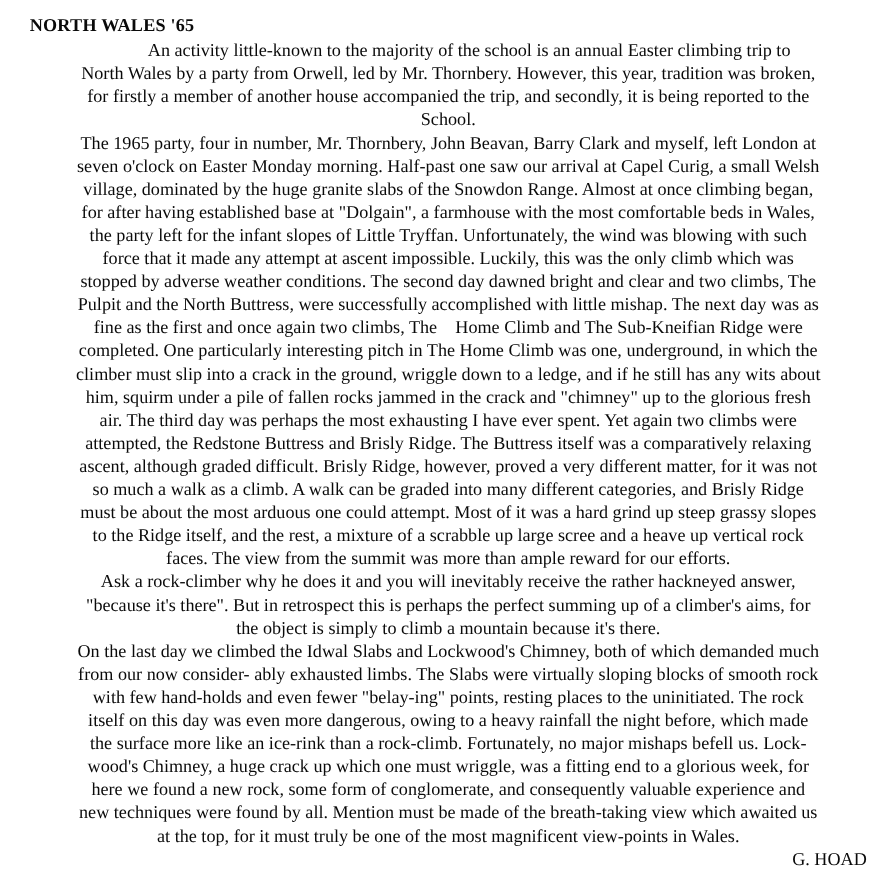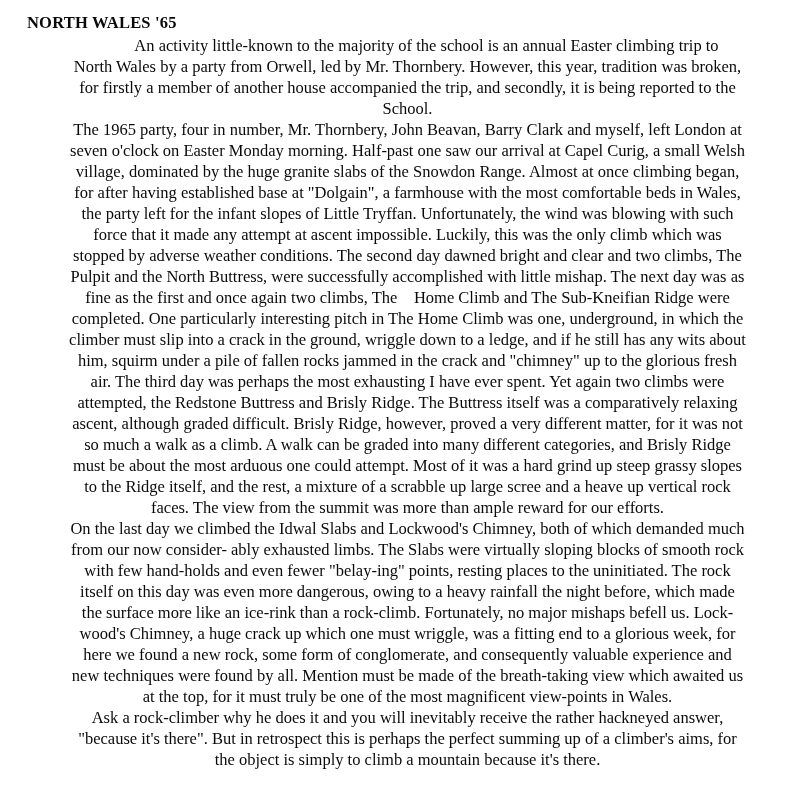--- a/index.html
+++ b/index.html
@@ -68,27 +68,28 @@
 climber must slip into a crack in the ground, wriggle down to a ledge, and if he still has any wits about
 him, squirm under a pile of fallen rocks jammed in the crack and "chimney" up to the glorious fresh
 air. The third day was perhaps the most exhausting I have ever spent. Yet again two climbs were
 attempted, the Redstone Buttress and Brisly Ridge. The Buttress itself was a comparatively relaxing
 ascent, although graded difficult. Brisly Ridge, however, proved a very different matter, for it was not
 so much a walk as a climb. A walk can be graded into many different categories, and Brisly Ridge
 must be about the most arduous one could attempt. Most of it was a hard grind up steep grassy slopes
 to the Ridge itself, and the rest, a mixture of a scrabble up large scree and a heave up vertical rock
 faces. The view from the summit was more than ample reward for our efforts.</p>
 
+  <p class="para">Ask a rock-climber why he does it and you will inevitably receive the rather hackneyed answer,
+"because it's there". But in retrospect this is perhaps the perfect summing up of a climber's aims, for
+the object is simply to climb a mountain because it's there.</p>
+
   <p class="para">On the last day we climbed the Idwal Slabs and Lockwood's Chimney, both of which demanded much
 from our now consider- ably exhausted limbs. The Slabs were virtually sloping blocks of smooth rock
 with few hand-holds and even fewer "belay-ing" points, resting places to the uninitiated. The rock
 itself on this day was even more dangerous, owing to a heavy rainfall the night before, which made
 the surface more like an ice-rink than a rock-climb. Fortunately, no major mishaps befell us. Lock-
 wood's Chimney, a huge crack up which one must wriggle, was a fitting end to a glorious week, for
 here we found a new rock, some form of conglomerate, and consequently valuable experience and
 new techniques were found by all. Mention must be made of the breath-taking view which awaited us
 at the top, for it must truly be one of the most magnificent view-points in Wales.</p>
 
-  <p class="para">Ask a rock-climber why he does it and you will inevitably receive the rather hackneyed answer,
-"because it's there". But in retrospect this is perhaps the perfect summing up of a climber's aims, for
-the object is simply to climb a mountain because it's there.</p>
-
+  <div class="signature">G. HOAD</div>
 </div>
 
 </body></html>

